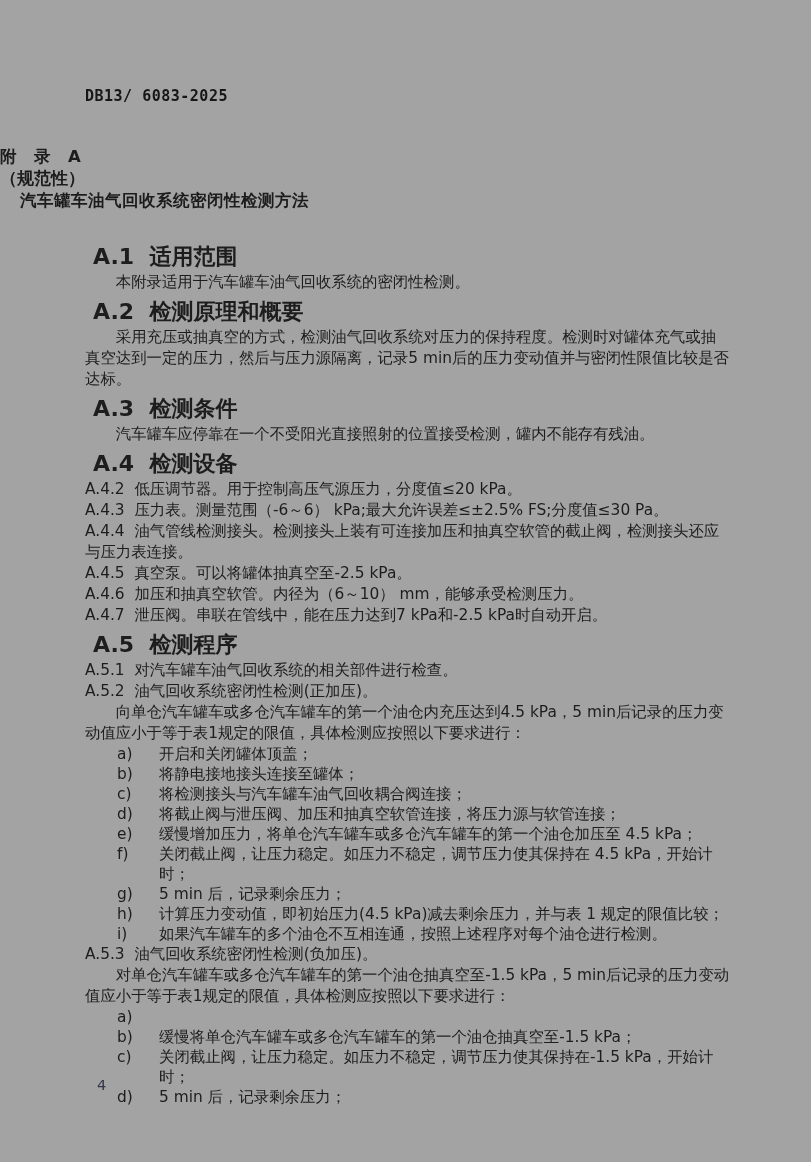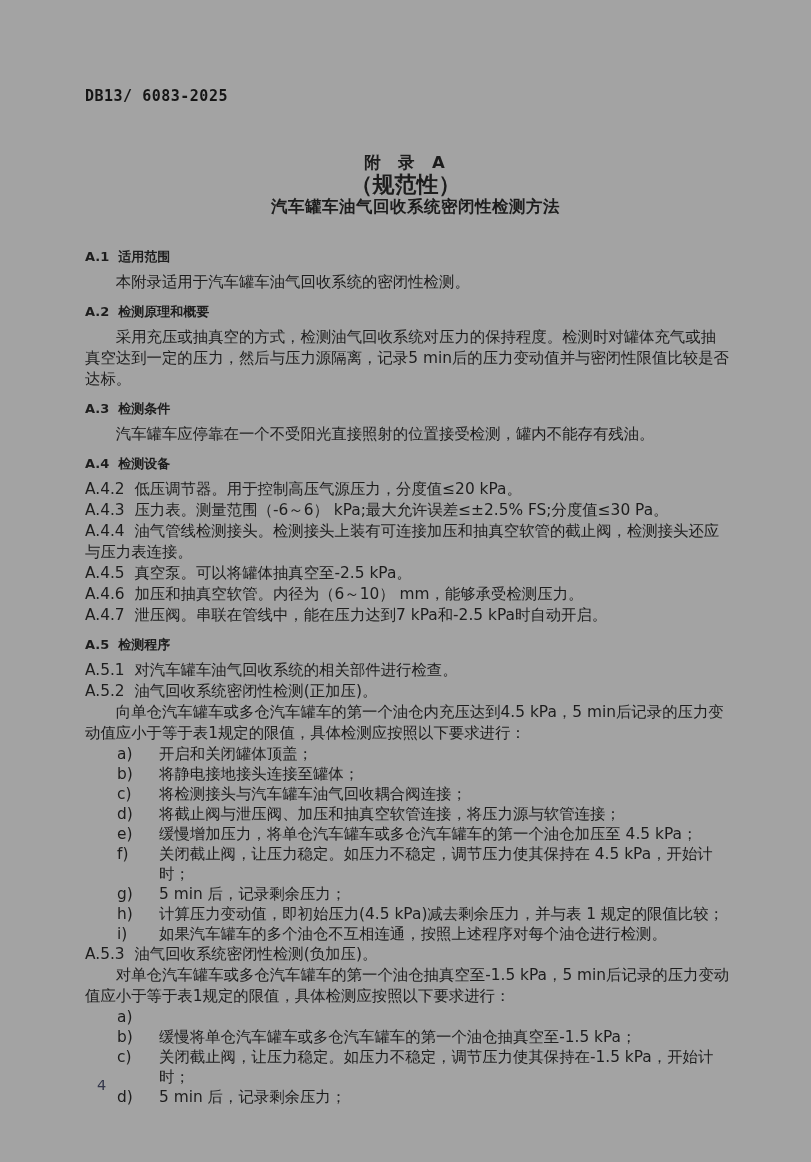--- a/index.html
+++ b/index.html
@@ -19,45 +19,46 @@
     left: 85px;
     top: 87px;
     font-family: "DejaVu Sans Mono", monospace;
     font-weight: 700;
     font-size: 15px;
     letter-spacing: 0.5px;
     color: #161616;
   }
   .title-block {
     position: absolute;
-    top: 152px;
+    top: 146px;
     left: 0;
     width: 100%;
-    text-align: center;
+    text-align: left;
     font-weight: 700;
     line-height: 21px;
   }
   .title-appendix { font-size: 16.5px; letter-spacing: 2px; white-space: pre-wrap; }
-  .title-normative { font-size: 22px; margin-top: 1px; }
+  .title-normative { font-size: 17px; margin-top: 1px; }
   .title-name { font-size: 16.5px; margin-top: 1px; letter-spacing: 0.5px; padding-left: 20px; }
   .content {
     position: absolute;
     left: 85px;
     top: 246px;
     width: 646px;
     font-size: 15.4px;
     line-height: 21px;
     color: #1d1d1d;
   }
   .h2 {
     font-weight: 700;
-    font-size: 13px;
+    font-size: 22px;
     margin-top: 8px;
     margin-bottom: 5px;
     white-space: pre-wrap;
+    margin-left: 8px;
   }
   .h2:first-child { margin-top: 0; }
   .para, .intro {
     text-indent: 2em;
     white-space: pre-wrap;
   }
   .clause {
     white-space: pre-wrap;
   }
   .list { margin: 0; }

